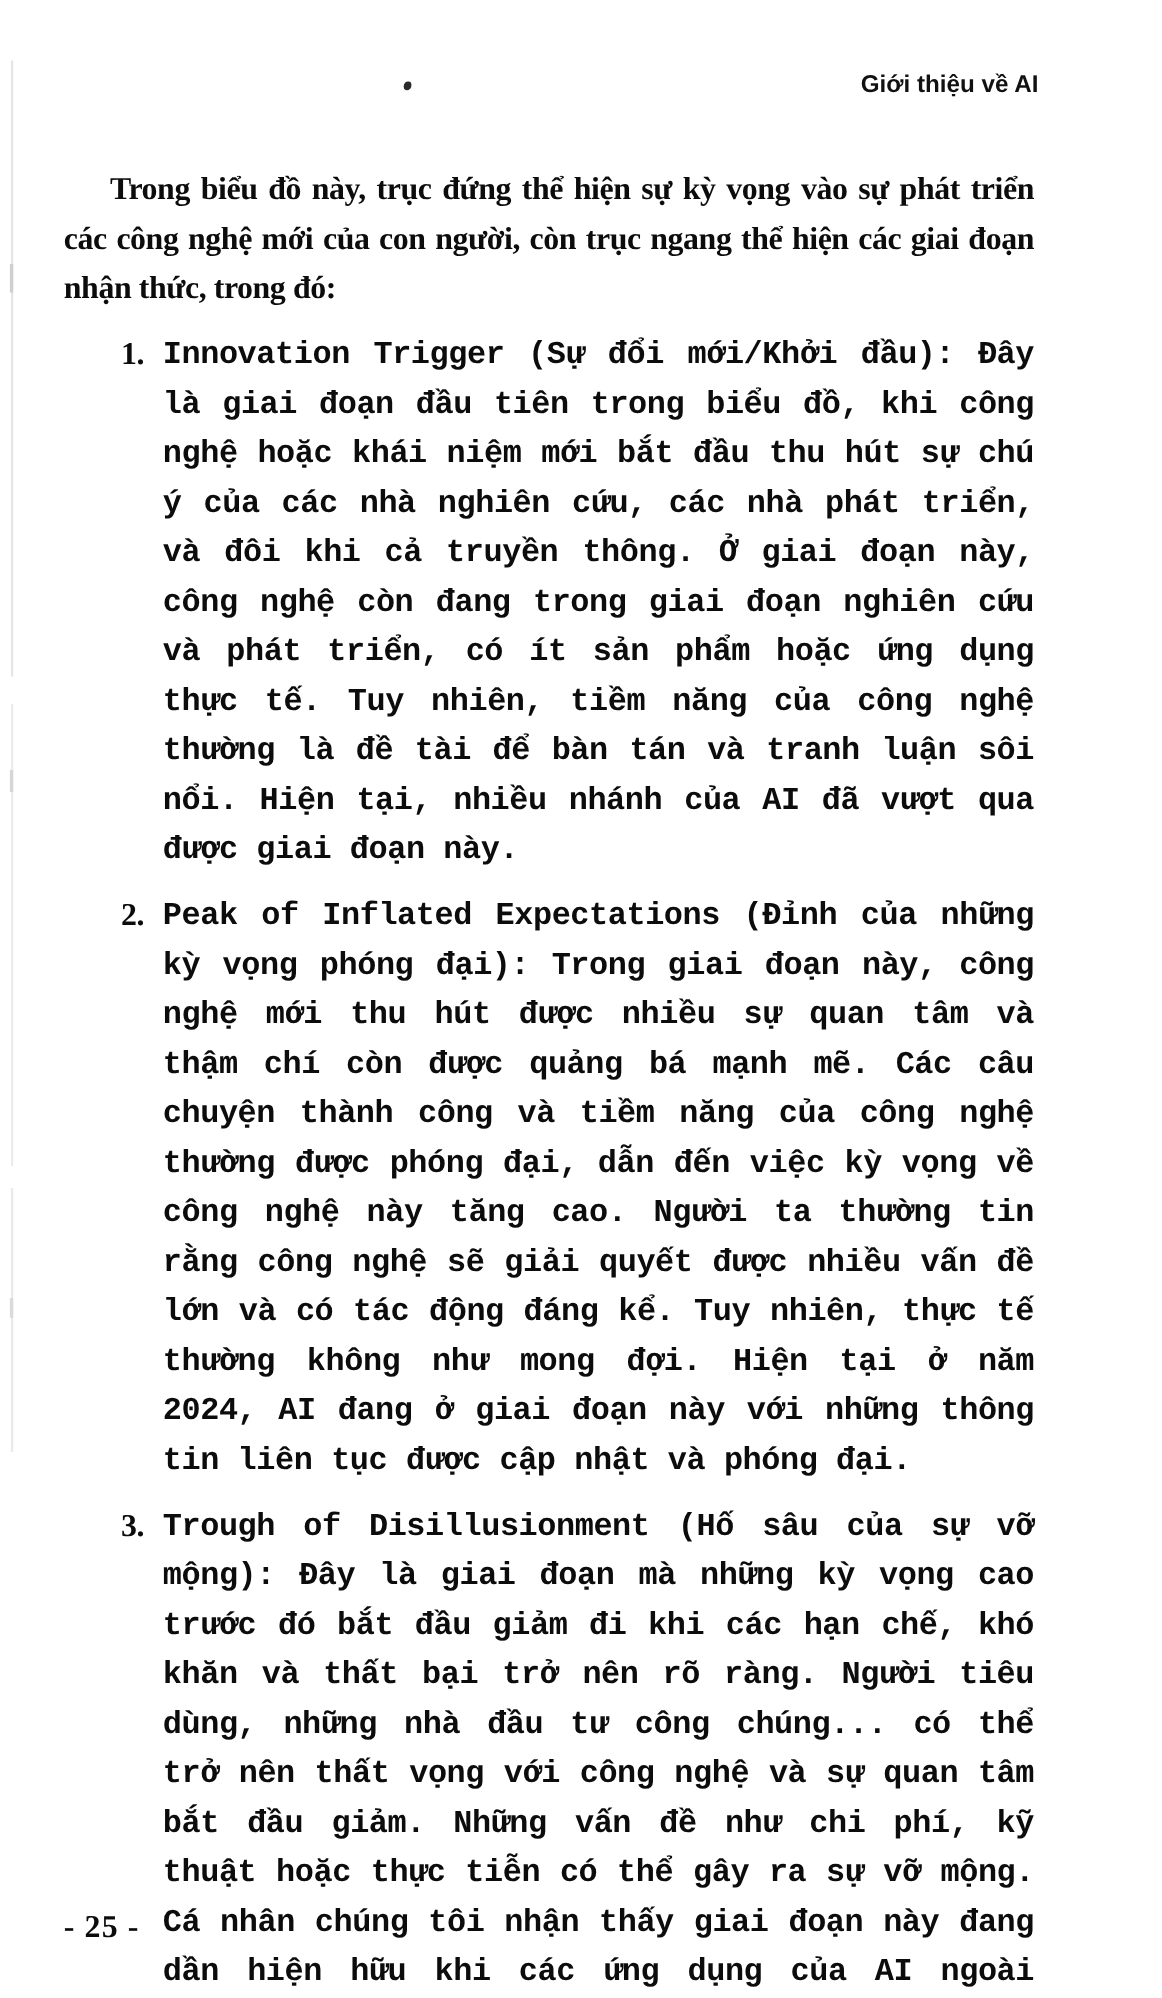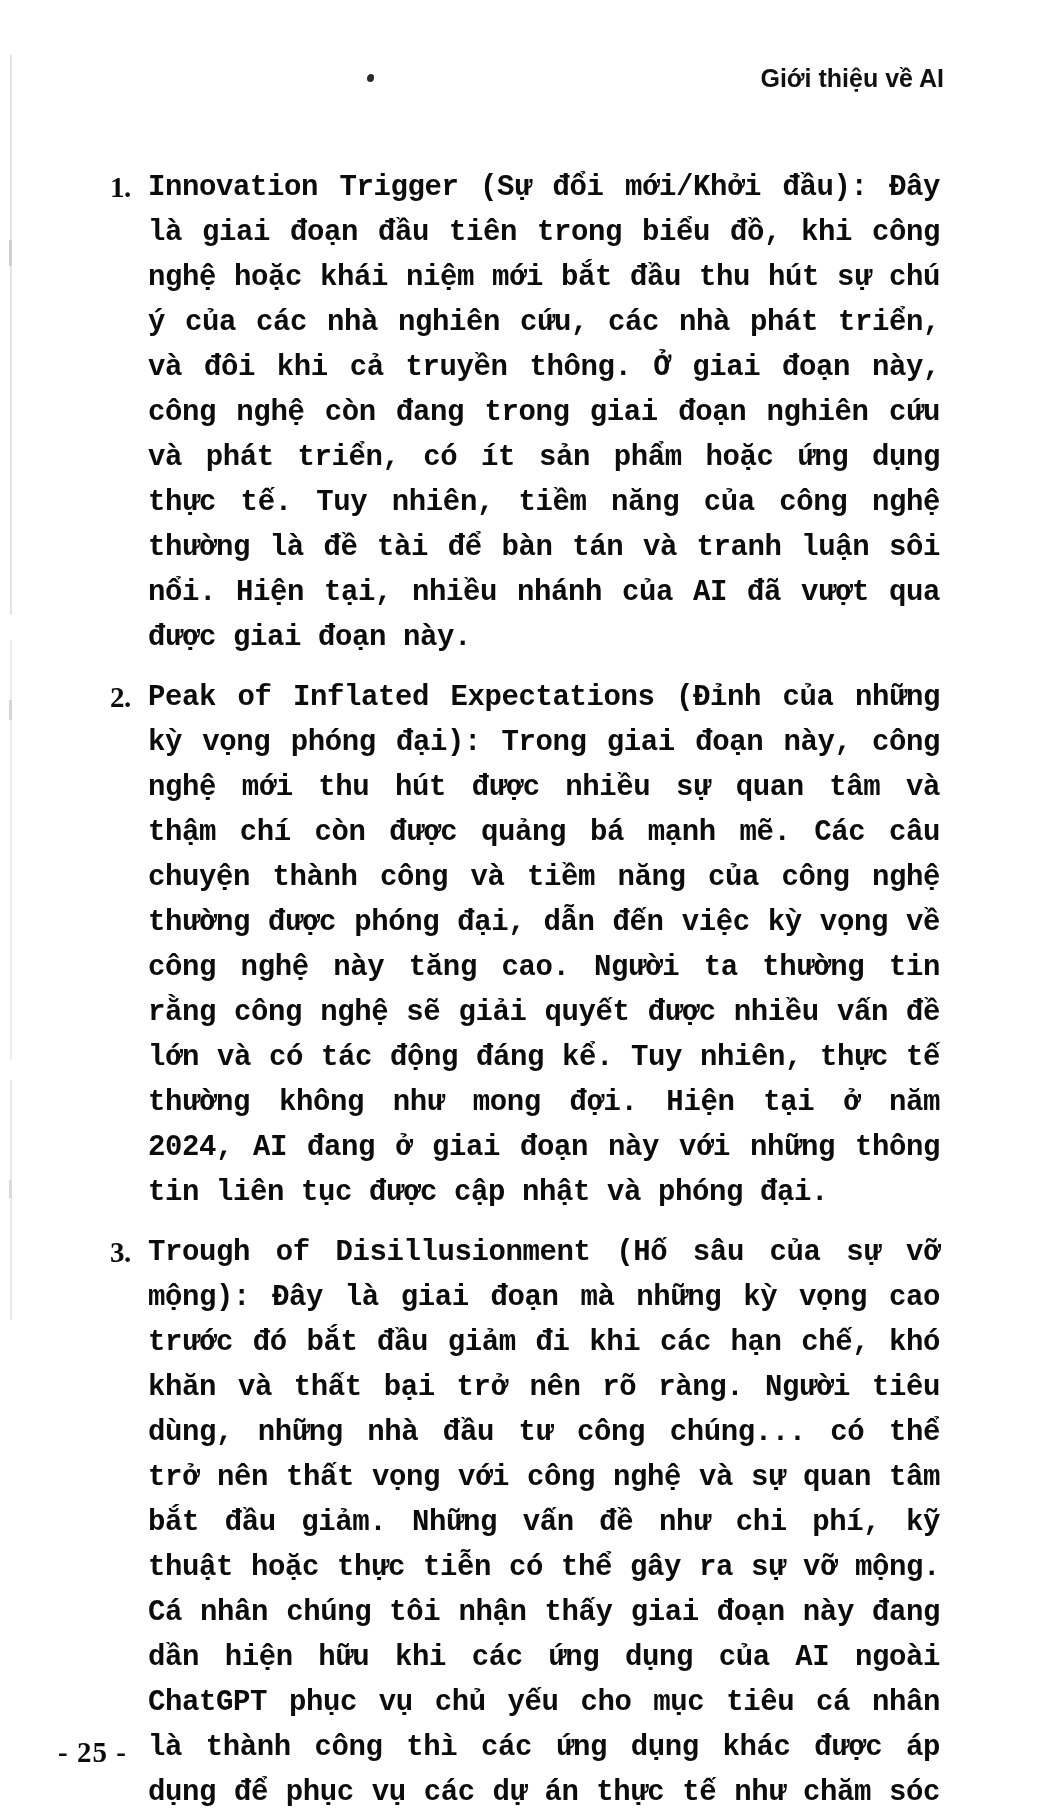--- a/index.html
+++ b/index.html
@@ -15,21 +15,21 @@
     font-family: "Liberation Serif", "DejaVu Serif", serif;
     color: #0c0c0c;
   }
   
   .running-header {
     position: absolute;
     top: 64px;
     right: 112px;
     font-family: "Liberation Sans", "DejaVu Sans", sans-serif;
     font-weight: bold;
-    font-size: 25px;
+    font-size: 22px;
     letter-spacing: 0px;
     color: #111;
   }
   
   .speck {
     position: absolute;
     left: 367px;
     top: 74px;
     width: 7px;
     height: 8px;
@@ -110,20 +110,21 @@
 <div class="scan-line seg3"></div>
 <div class="scan-dash d1"></div>
 <div class="scan-dash d2"></div>
 <div class="scan-dash d3"></div>
 <div class="speck"></div>
 
 <div class="running-header">Giới thiệu về AI</div>
 
 <div class="text-column">
 
+  <p class="intro">Trong biểu đồ này, trục đứng thể hiện sự kỳ vọng vào sự phát triển các công nghệ mới của con người, còn trục ngang thể hiện các giai đoạn nhận thức, trong đó:</p>
 
   <div class="hype-list">
 
     <div class="list-item">
       <span class="list-number">1.</span>
       <span class="list-text">Innovation Trigger (Sự đổi mới/Khởi đầu): Đây là giai đoạn đầu tiên trong biểu đồ, khi công nghệ hoặc khái niệm mới bắt đầu thu hút sự chú ý của các nhà nghiên cứu, các nhà phát triển, và đôi khi cả truyền thông. Ở giai đoạn này, công nghệ còn đang trong giai đoạn nghiên cứu và phát triển, có ít sản phẩm hoặc ứng dụng thực tế. Tuy nhiên, tiềm năng của công nghệ thường là đề tài để bàn tán và tranh luận sôi nổi. Hiện tại, nhiều nhánh của AI đã vượt qua được giai đoạn này.</span>
     </div>
 
     <div class="list-item">
       <span class="list-number">2.</span>

